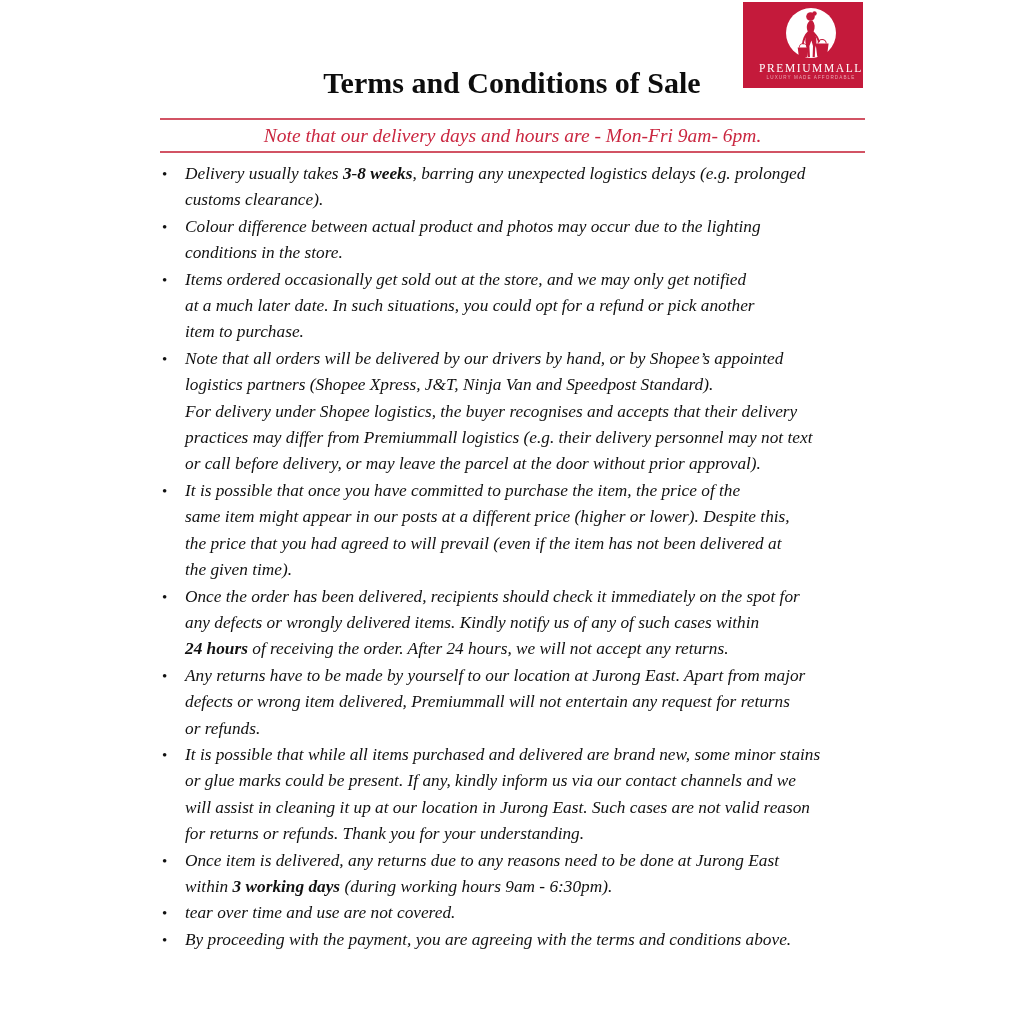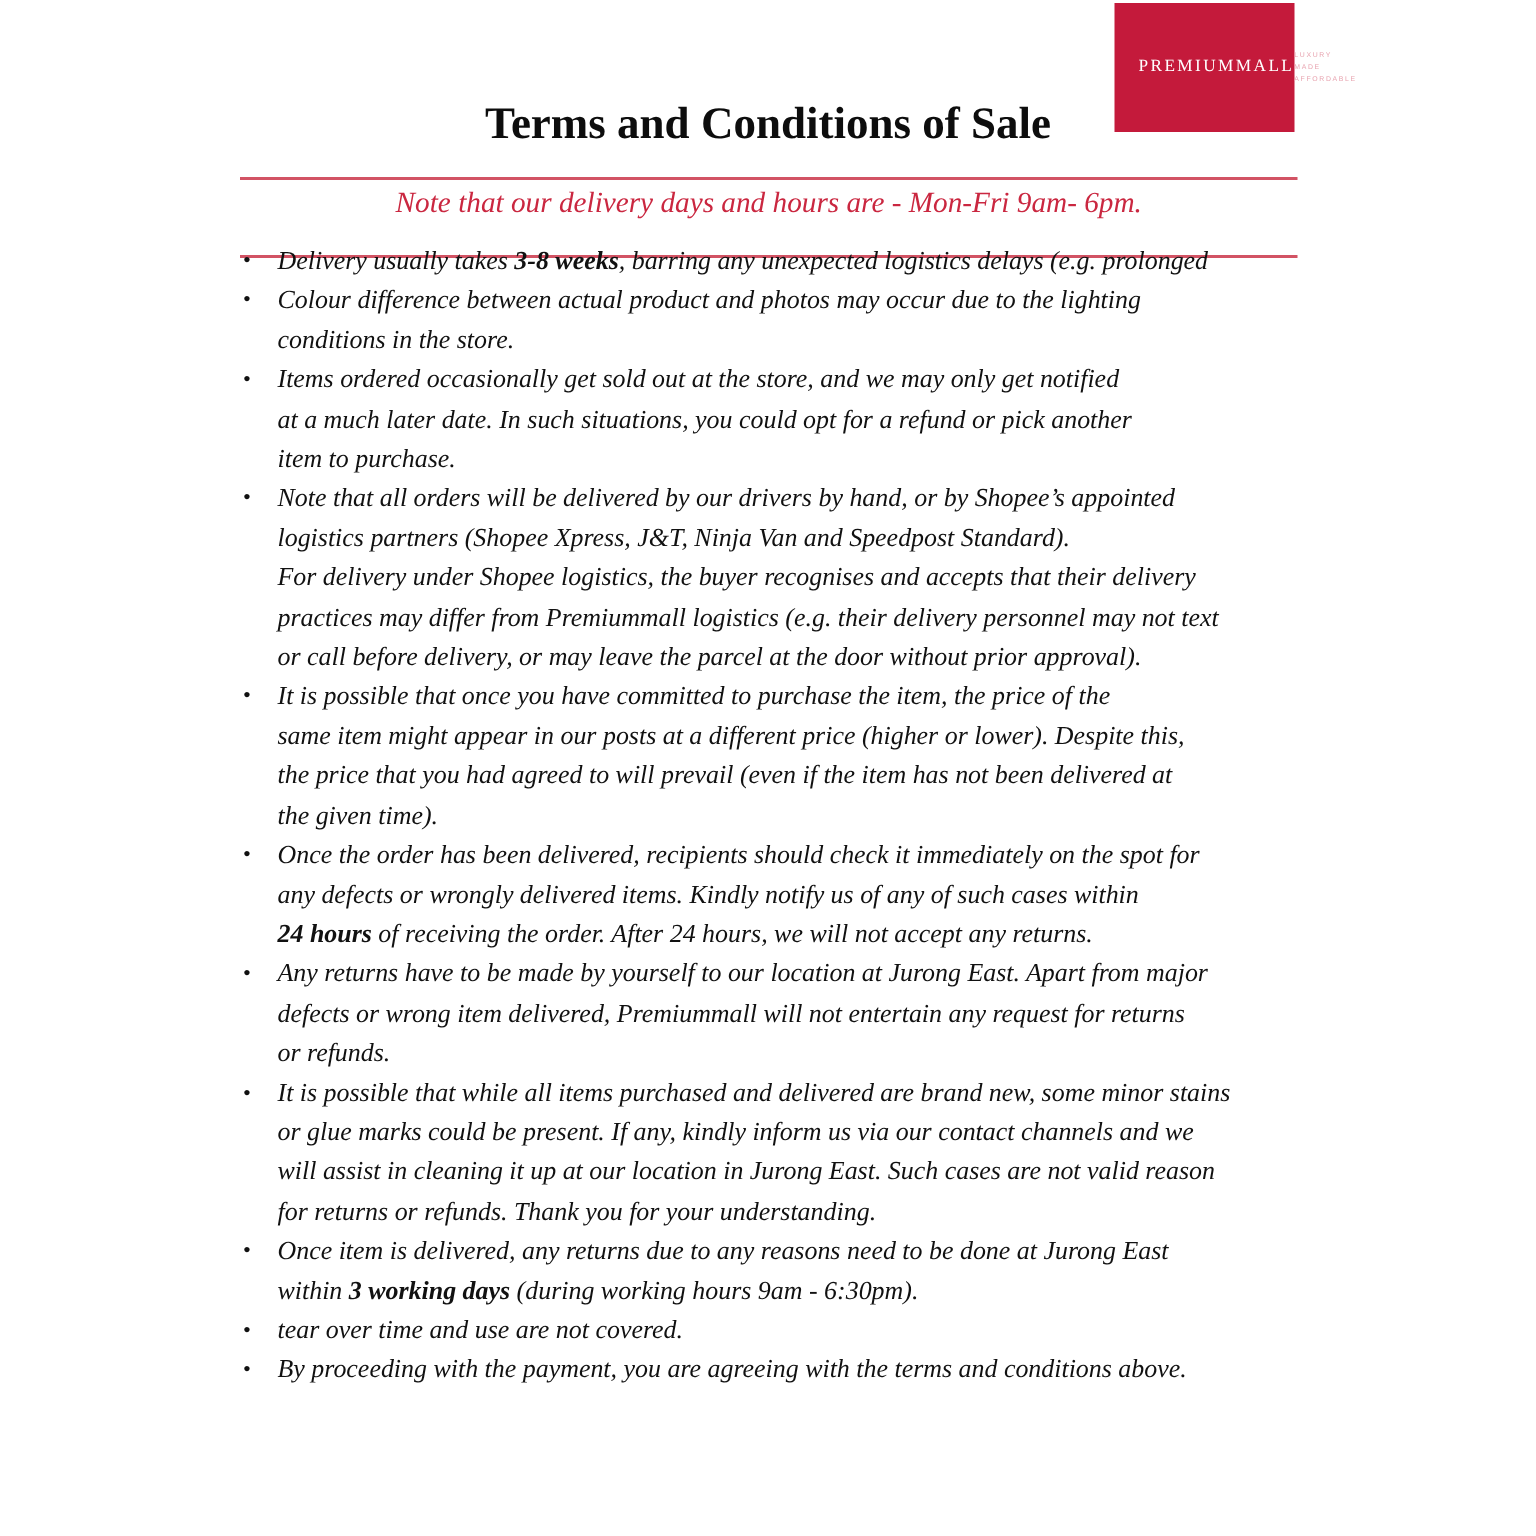--- a/index.html
+++ b/index.html
@@ -16,21 +16,21 @@
     color:var(--ink);
     position:relative;
     overflow:hidden;
   }
   .page{position:absolute;inset:0;background:#ffffff;}
 
   
   .logo{
     position:absolute;left:743px;top:2px;width:120px;height:86px;
     background:var(--brand-red);
-    display:flex;flex-direction:row;align-items:center;justify-content:flex-start;padding-left:16px;
+    display:flex;flex-direction:column;align-items:center;justify-content:flex-start;padding-left:16px;
   }
   .logo svg{display:block;}
   .logo-name{
     color:#ffffff;
     font-size:11.5px;letter-spacing:1.6px;
     line-height:11px;margin-top:-1px;
     font-family:"Liberation Serif","DejaVu Serif",serif;
   }
   .logo-tagline{
     color:#e8a4b0;
@@ -45,21 +45,21 @@
     text-align:center;
     font-size:30px;font-weight:bold;
     color:#0d0d0d;
   }
 
   
   .note-band{
     position:absolute;top:118px;left:160px;width:705px;
     border-top:2px solid var(--line-red);
     border-bottom:2px solid var(--line-red);
-    padding:4px 0 23px 0;
+    padding:4px 0 4px 0;
     text-align:center;
   }
   .note-text{
     color:var(--note-red);
     font-style:italic;
     font-size:19.5px;
     line-height:23px;
   }
 
   
@@ -118,20 +118,21 @@
 
   <div class="note-band">
     <div class="note-text">Note that our delivery days and hours are - Mon-Fri 9am- 6pm.</div>
   </div>
 
   <ul class="terms-list">
       <li class="term-item">
         <span class="term-marker">•</span>
         <div class="term-text">
           <span class="tline">Delivery usually takes <strong>3-8 weeks</strong>, barring any unexpected logistics delays (e.g. prolonged</span>
+          <span class="tline">customs clearance).</span>
         </div>
       </li>
       <li class="term-item">
         <span class="term-marker">•</span>
         <div class="term-text">
           <span class="tline">Colour difference between actual product and photos may occur due to the lighting</span>
           <span class="tline">conditions in the store.</span>
         </div>
       </li>
       <li class="term-item">

